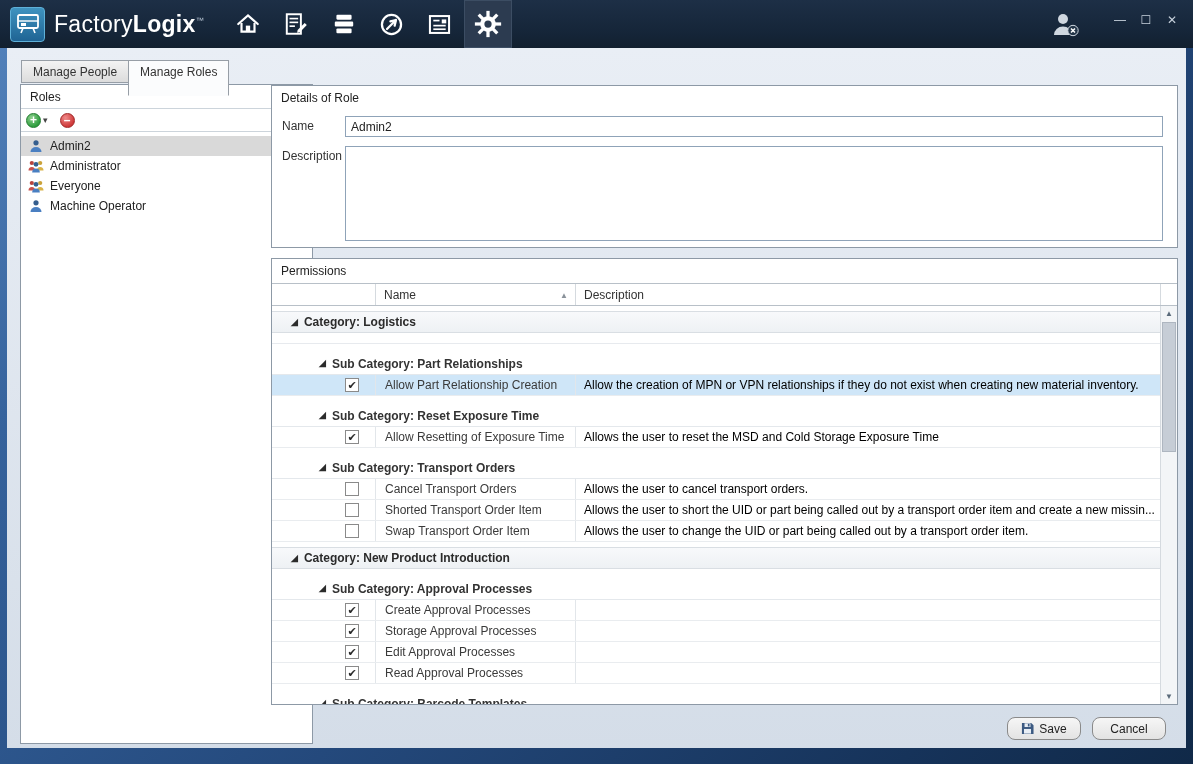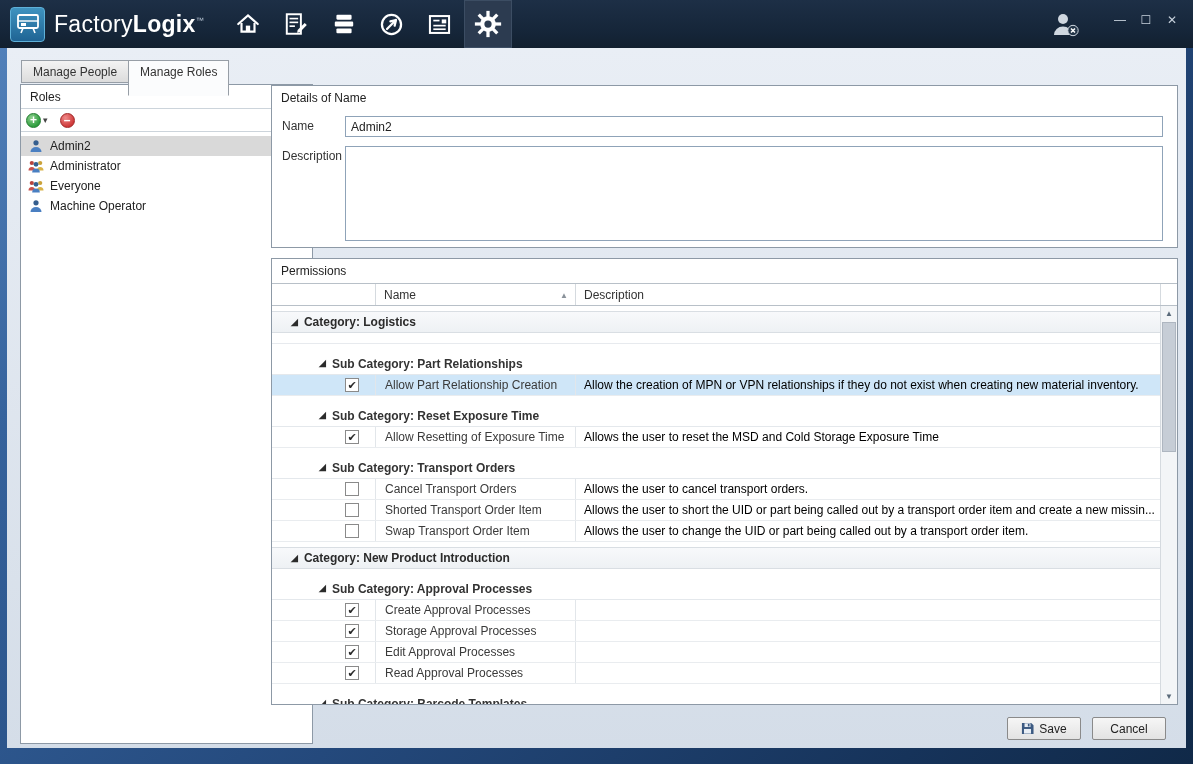--- a/index.html
+++ b/index.html
@@ -123,21 +123,21 @@
   
   .v-scroll { position:absolute; right:0; top:22px; bottom:0; width:17px; background:#f3f5f7; border-left:1px solid #d5dadf; }
   .sb-btn { position:absolute; left:0; right:0; height:15px; display:flex; align-items:center; justify-content:center; font-size:8px; color:#5a6a7a; }
   .sb-up { top:0; }
   .sb-down { bottom:0; }
   .sb-thumb { position:absolute; left:1px; right:1px; top:16px; height:130px; background:#c6cdd6; border:1px solid #aeb6c0; }
 
   
   .footer { position:absolute; right:12px; bottom:4px; display:flex; gap:11px; }
   .btn {
-    min-width:74px; height:23px; border:1px solid #8a8a8a; border-radius:2px;
+    min-width:74px; height:23px; border:1px solid #8a8a8a; border-radius:8px;
     background:linear-gradient(#f6f6f6,#e3e3e3); color:#222; font-size:12px;
     display:flex; align-items:center; justify-content:center; gap:5px;
   }
 </style>
 </head>
 <body>
 
 <div class="window">
 
   <div class="titlebar">
@@ -285,21 +285,21 @@
               </svg>
             </span>
             <span class="role-label">Machine Operator</span>
           </div>
         </div>
     </div>
 
     <div class="main-panel">
 
       <div class="groupbox" id="details-box">
-        <div class="gb-title">Details of Name</div>
+        <div class="gb-title">Details of Role</div>
         <div class="form-label" style="top:33px;">Name</div>
         <input class="form-input" style="top: 30px;" value="Admin2">
         <div class="form-label" style="top:63px;">Description</div>
         <textarea class="form-textarea" style=""></textarea>
       </div>
 
       <div class="groupbox" id="permissions-box">
         <div class="gb-title">Permissions</div>
         <div class="grid">
           <div class="grid-header">

